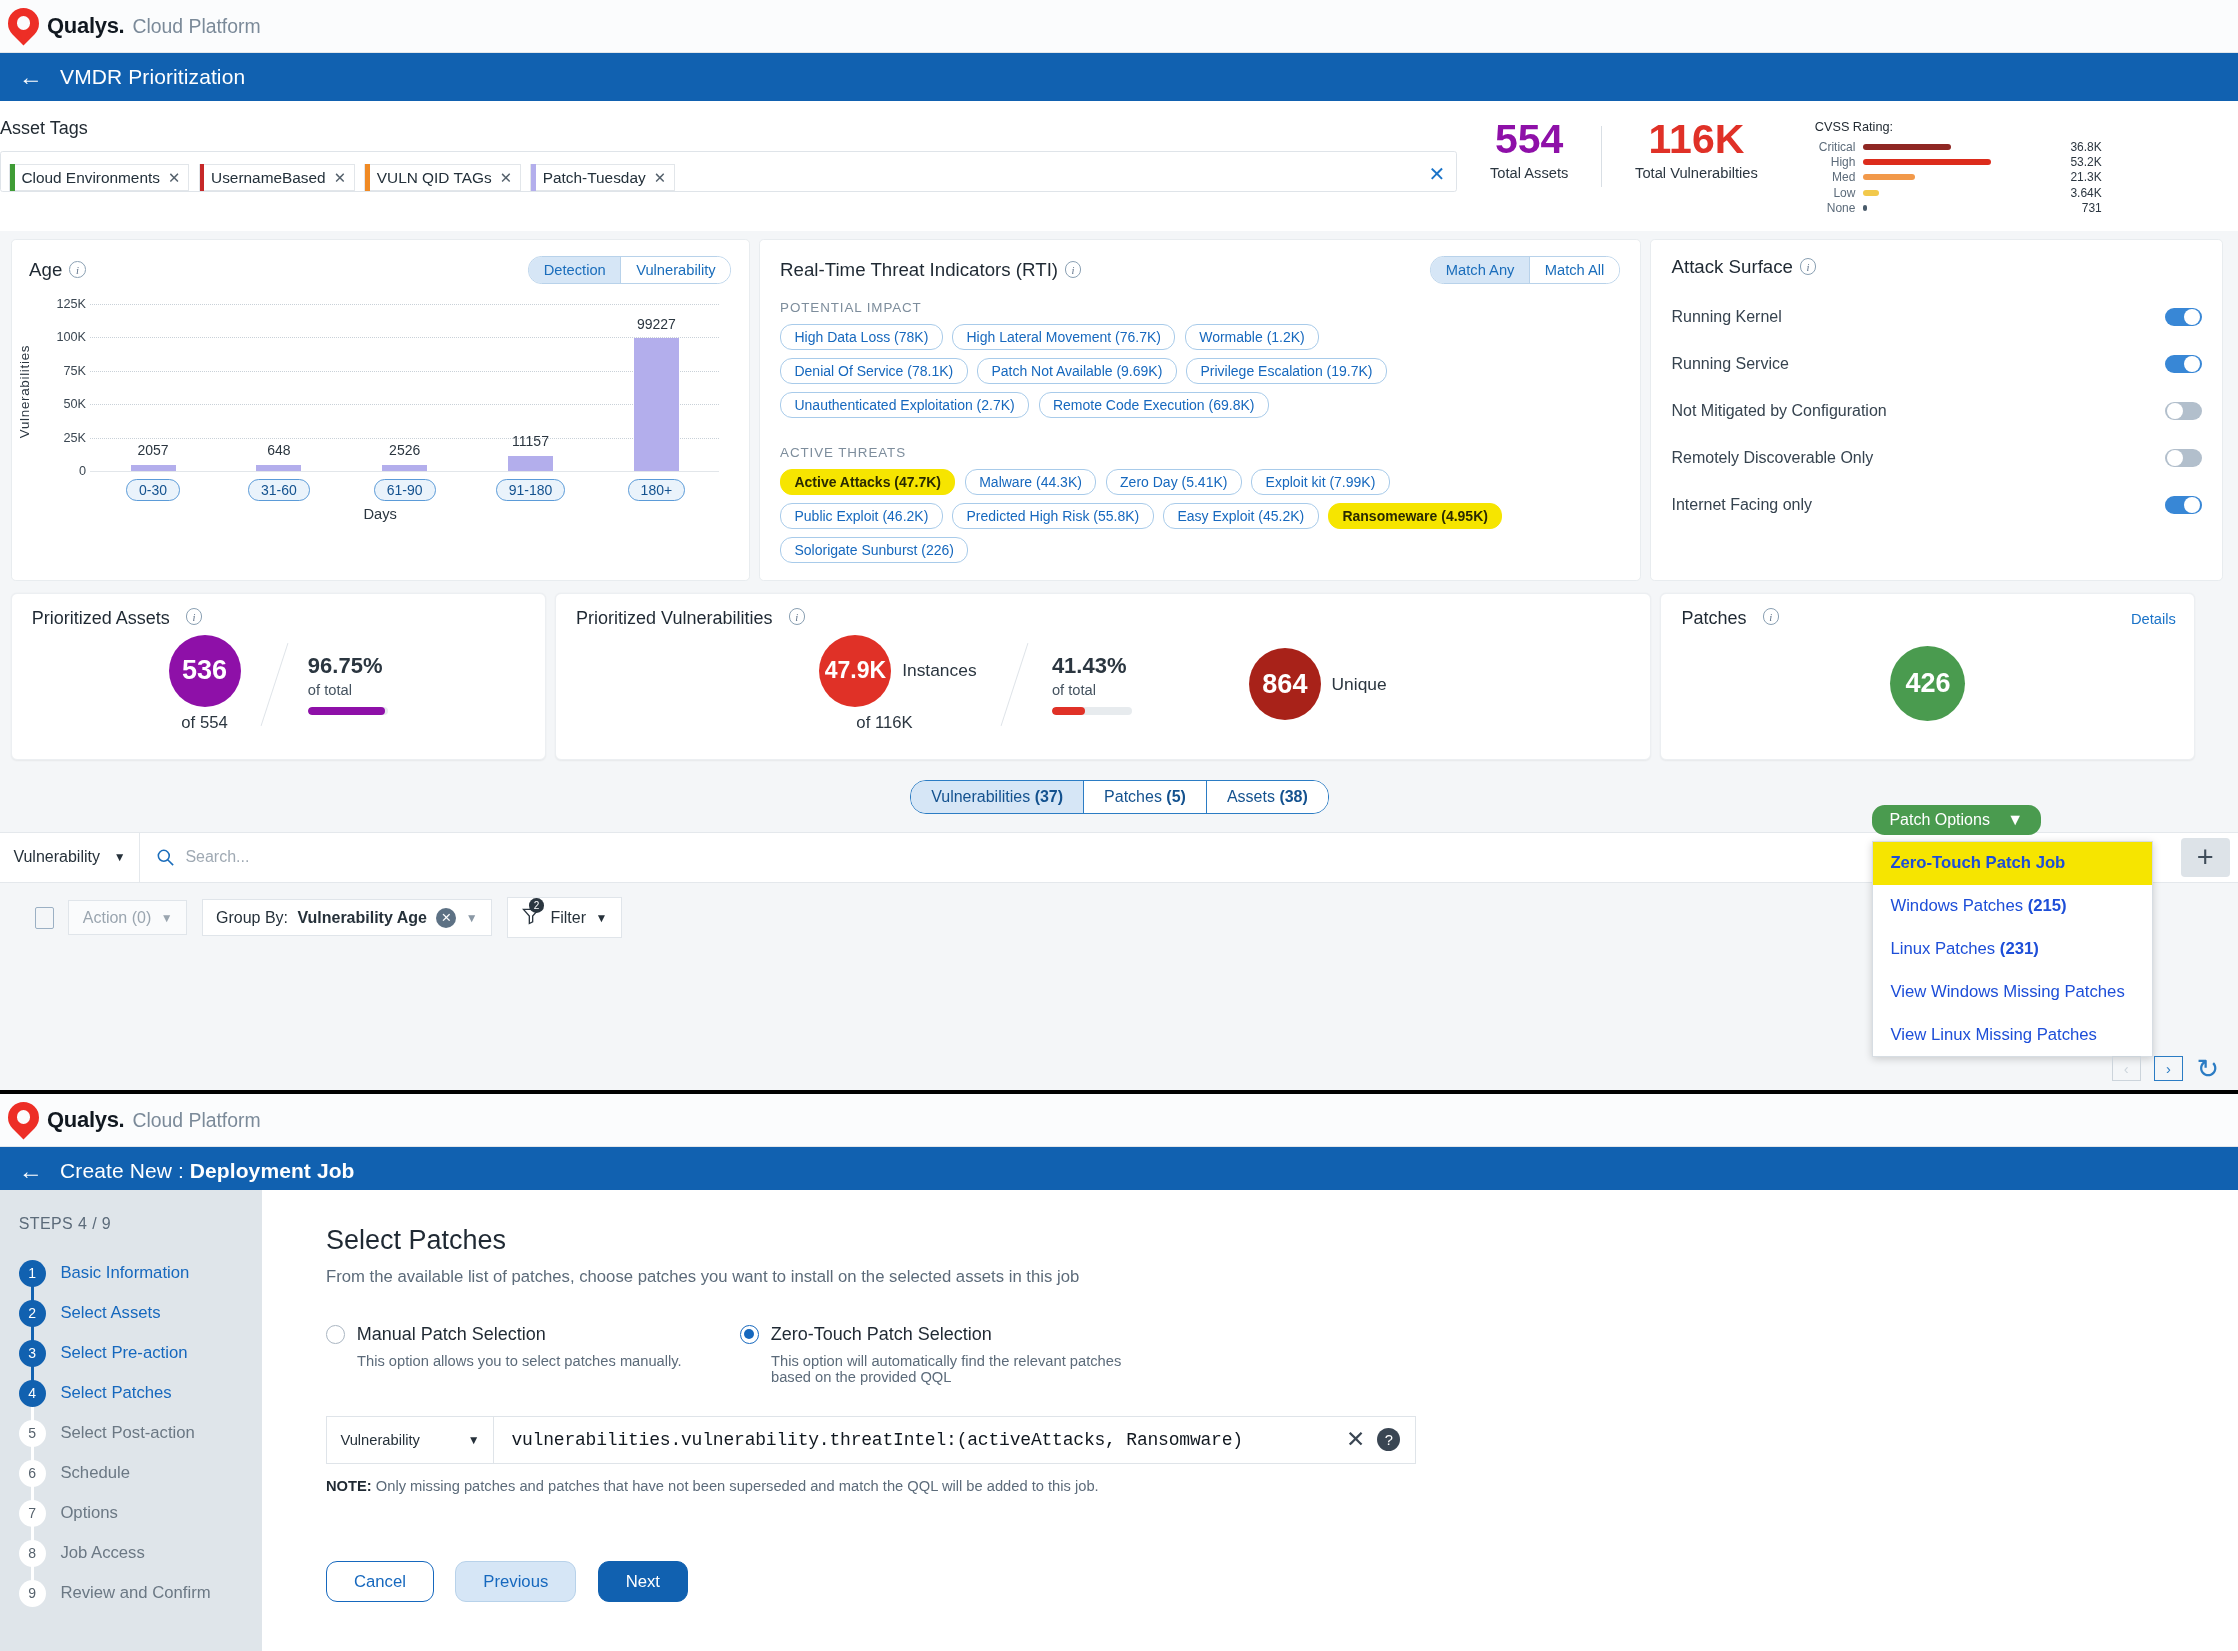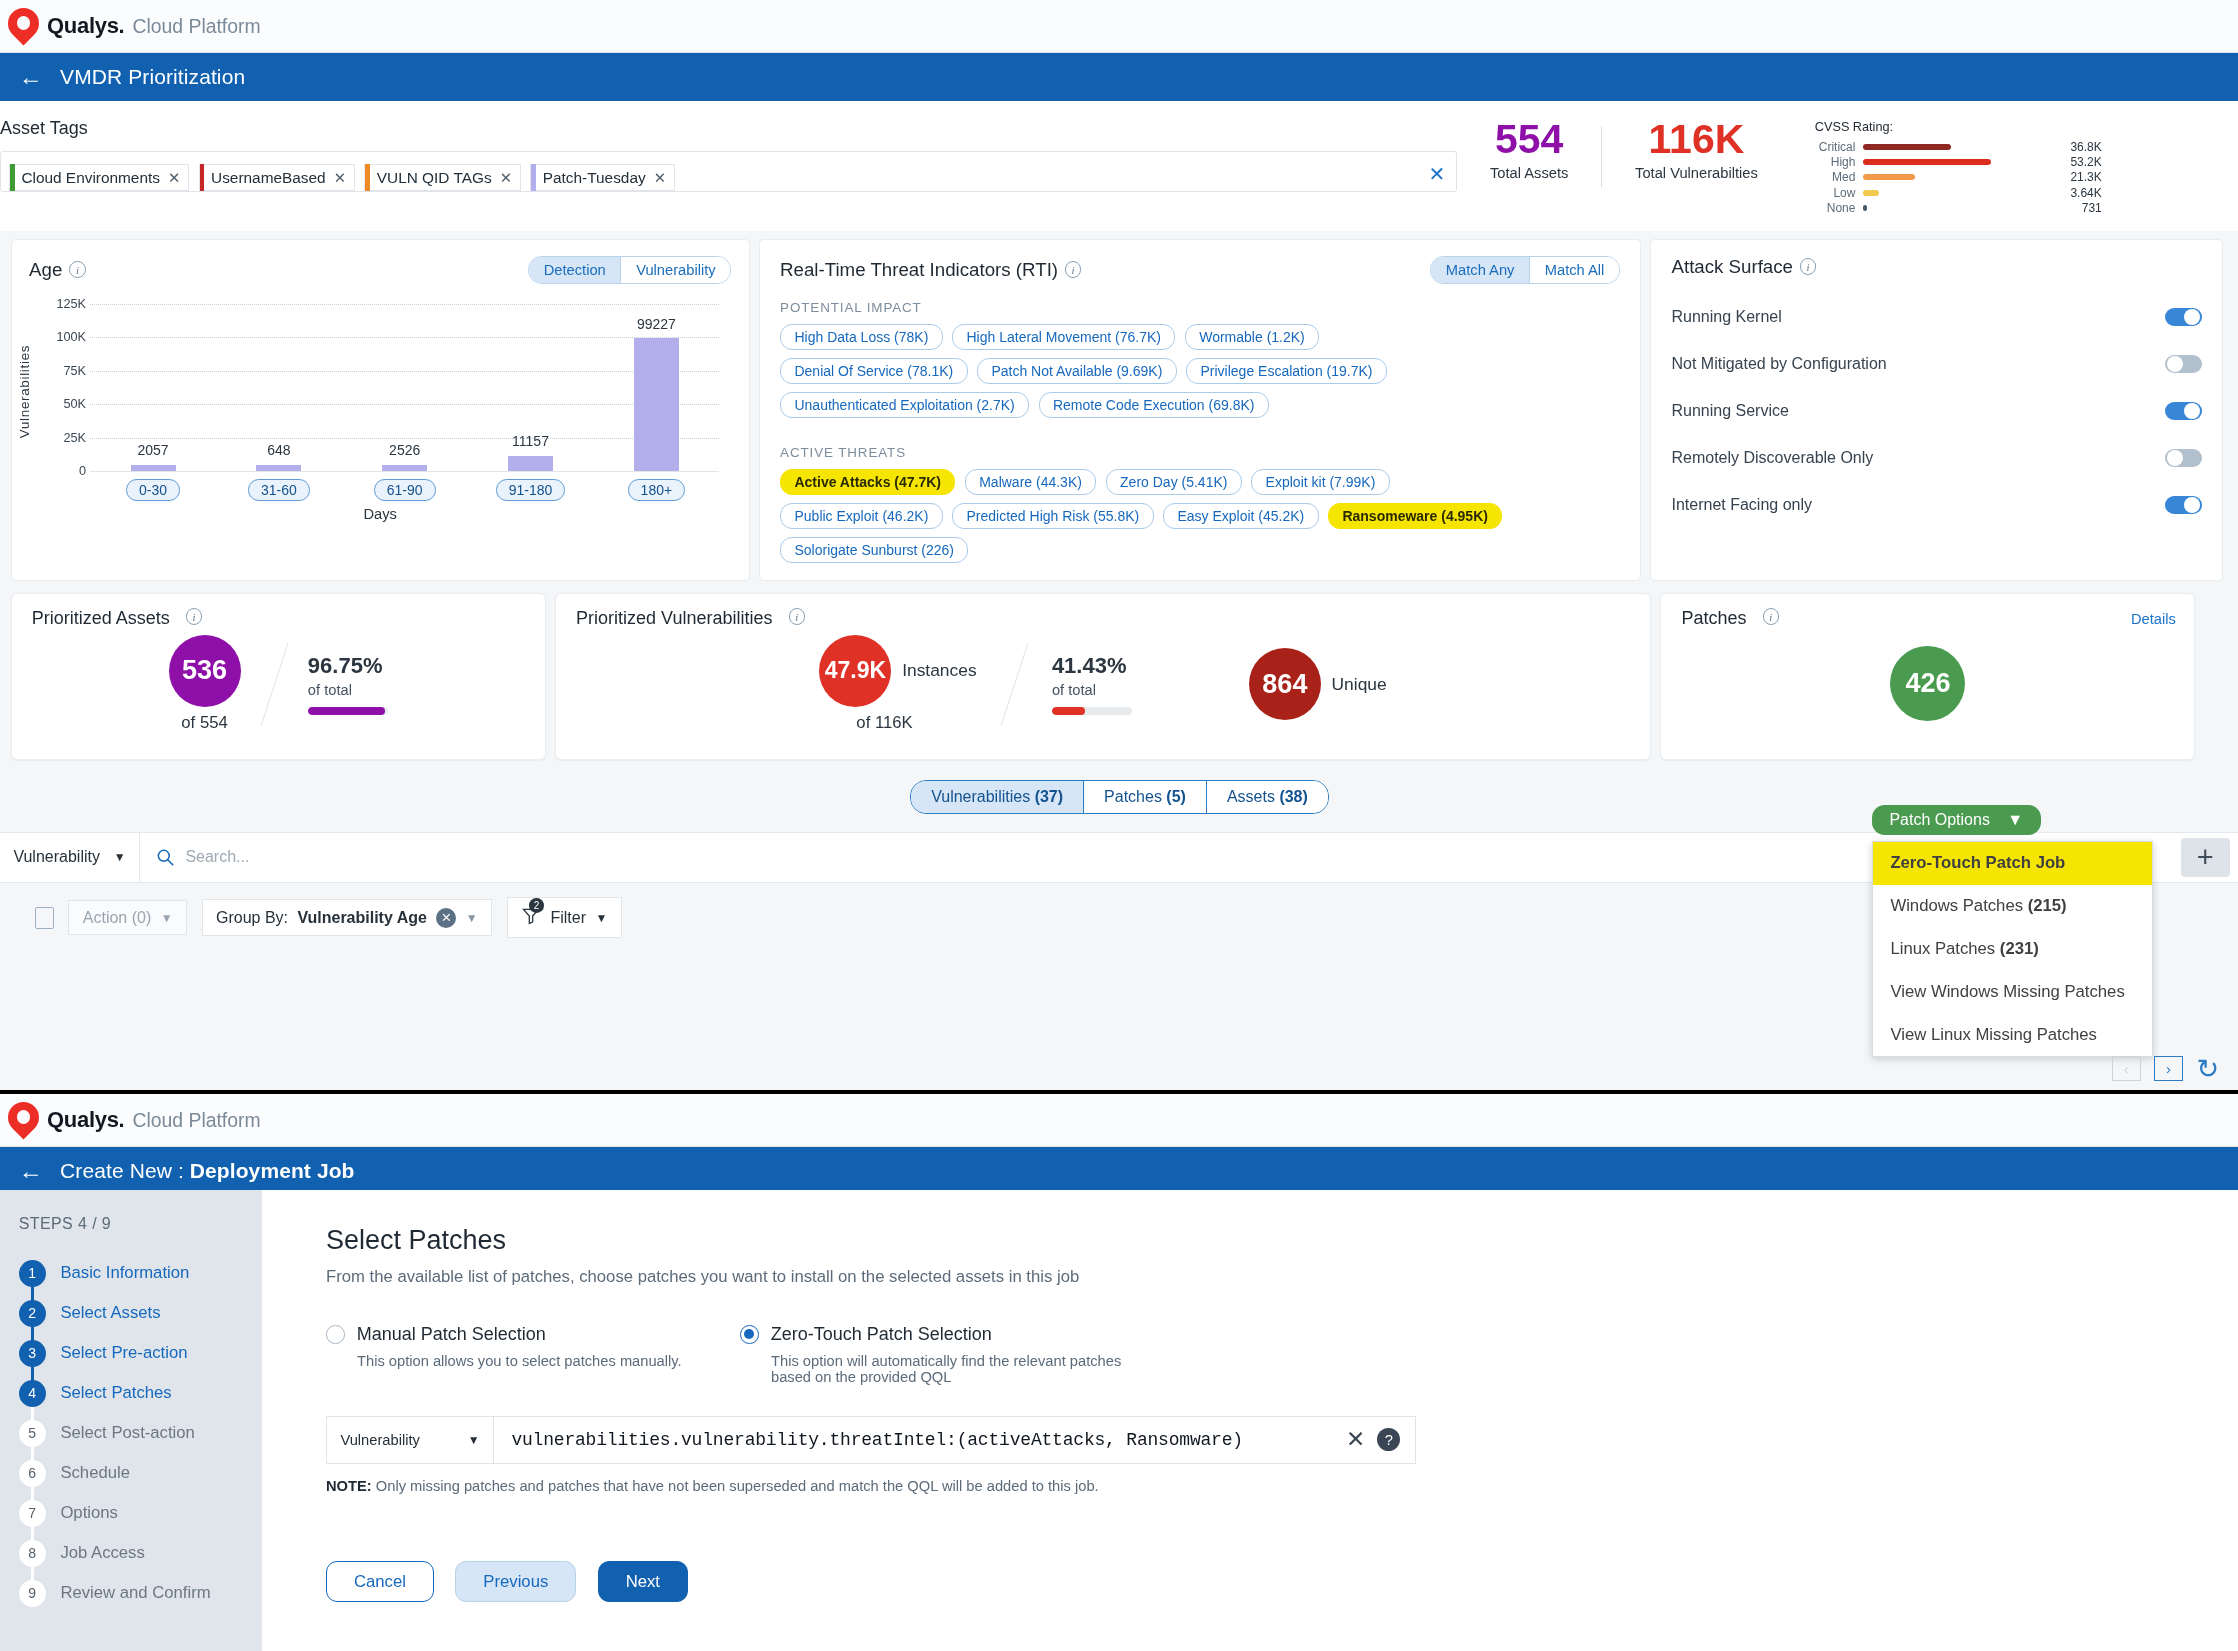--- a/index.html
+++ b/index.html
@@ -103,21 +103,21 @@
   .pctsub { font-size:14.7px; color:#44525f; margin-top:2.7px; }
   .track { width:80px; height:7.4px; border-radius:4px; background:#e7ebee; margin-top:9.4px; position:relative; overflow:hidden; }
   .track .fill { position:absolute; left:0; top:0; bottom:0; border-radius:4px; }
   .oftext { font-size:16.7px; color:#2b3640; margin-top:6.7px; }
   .sidelab { font-size:17.4px; color:#2b3640; margin-left:10.7px; }
 
   .detlink { position:absolute; right:18.7px; top:17.4px; font-size:14.7px; color:#1a73c8; }
 
   .patchbtn { position:absolute; background:#4a9b4f; color:#fff; border-radius:12.7px; font-size:16px; padding:6px 17.4px; display:flex; align-items:center; gap:17.4px; }
   .pmenu { position:absolute; background:#fff; border:0.7px solid #d7dde3; box-shadow:0 2px 8px rgba(0,0,0,.18); width:281px; }
-  .pmenu .it { padding:11.4px 17.4px; font-size:16.7px; color:#404040; }
+  .pmenu .it { padding:11.4px 17.4px; font-size:16.7px; color:#1d4ed8; }
   .pmenu .it.hl { background:#f6e500; font-weight:bold; }
   .pmenu .it b { font-weight:bold; }
 
   
   .tabwrap { display:flex; justify-content:center; padding:20px 0 17.4px 0; }
   .tabs { display:flex; border:1.2px solid #2b7cc4; border-radius:16px; overflow:hidden; }
   .tabs div { font-size:16px; color:#14528f; padding:7.4px 20px; border-right:1.1px solid #2b7cc4; background:#fff; }
   .tabs div:last-child { border-right:none; }
   .tabs div.on { background:#d6e6f6; }
   .tabs b { font-weight:bold; }
@@ -398,28 +398,28 @@
         <span class="ibadge">i</span>
       </div>
       <div id="as-rows" style="margin-top:16px">
           <div class="asrow">
             <span class="aslab">Running Kernel</span>
             <span class="toggle on">
               <span class="knob"></span>
             </span>
           </div>
           <div class="asrow">
+            <span class="aslab">Running Service</span>
+            <span class="toggle on">
+              <span class="knob"></span>
+            </span>
+          </div>
+          <div class="asrow">
             <span class="aslab">Not Mitigated by Configuration</span>
             <span class="toggle off">
-              <span class="knob"></span>
-            </span>
-          </div>
-          <div class="asrow">
-            <span class="aslab">Running Service</span>
-            <span class="toggle on">
               <span class="knob"></span>
             </span>
           </div>
           <div class="asrow">
             <span class="aslab">Remotely Discoverable Only</span>
             <span class="toggle off">
               <span class="knob"></span>
             </span>
           </div>
           <div class="asrow">

